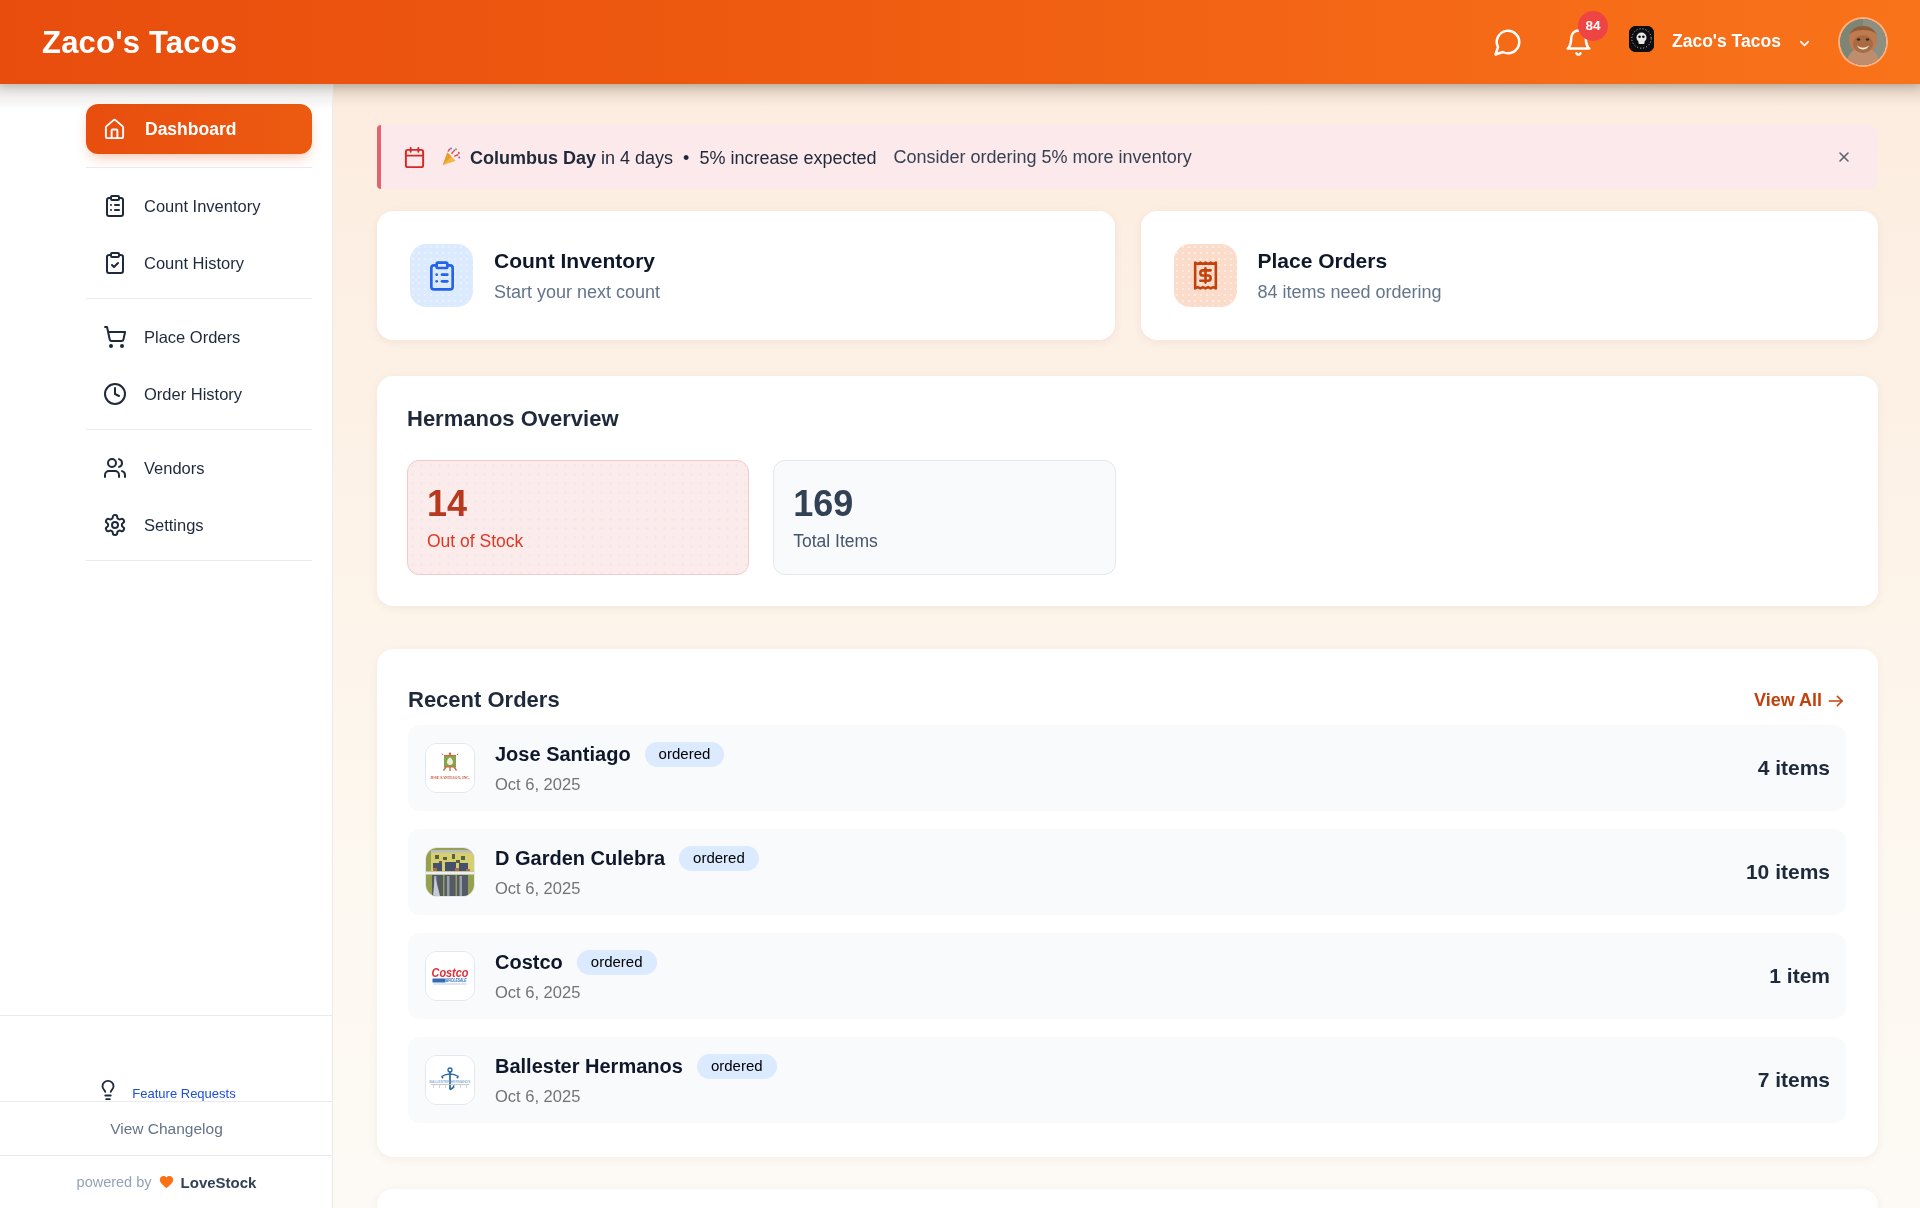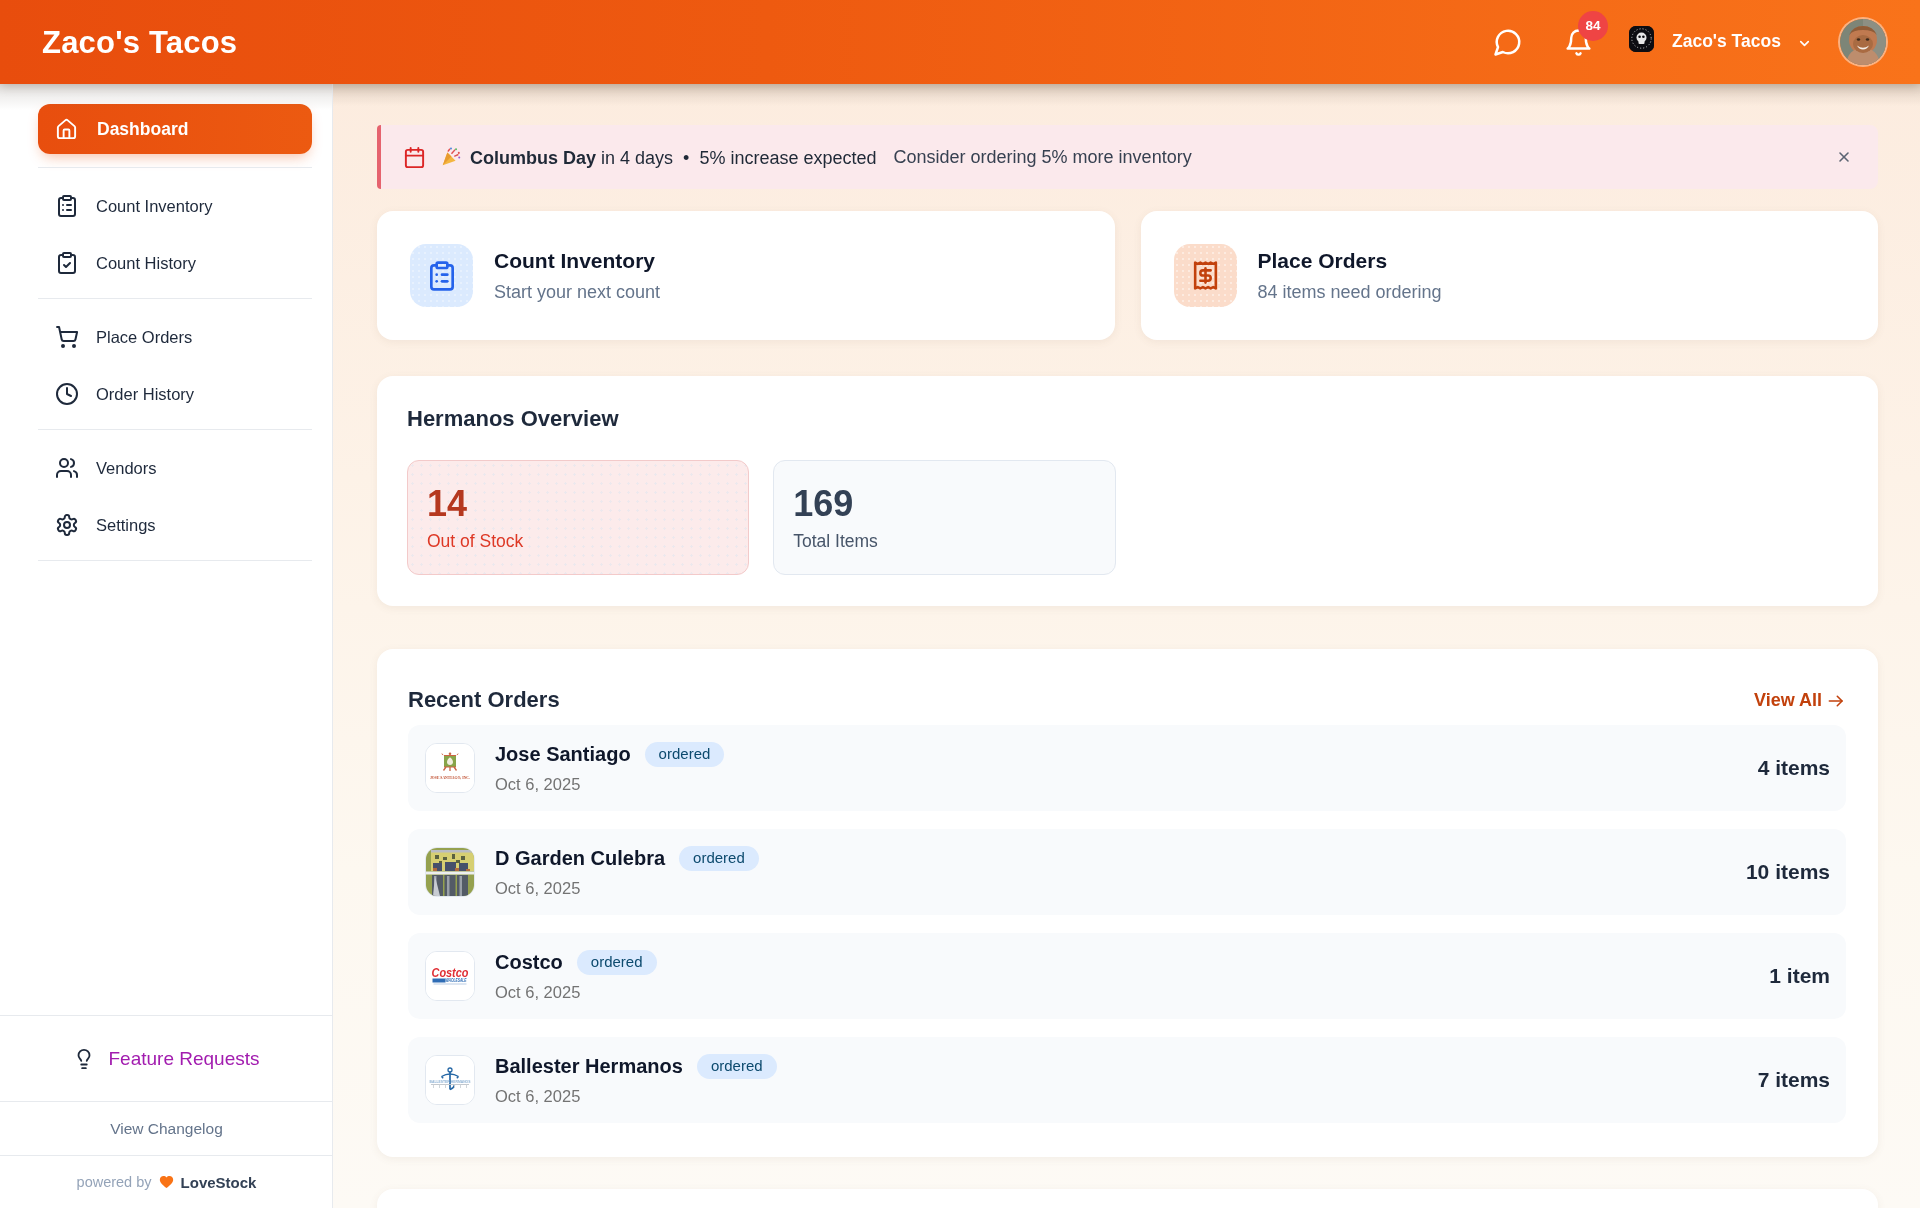--- a/index.html
+++ b/index.html
@@ -6,29 +6,29 @@
 html,body { width:1920px; height:1208px; overflow:hidden; font-family:"Liberation Sans", sans-serif; background:#fff; }
 .header { position:absolute; left:0; top:0; width:1920px; height:84px; background:linear-gradient(90deg,#e84d0d 0%,#ee5a10 40%,#f9731a 100%); box-shadow:0 2px 10px rgba(60,30,0,.25); z-index:30; }
 .htitle { position:absolute; left:42px; top:25px; font-size:31px; font-weight:700; color:#fff; letter-spacing:.2px; }
 .hicon { position:absolute; }
 .badge84 { position:absolute; left:1578px; top:11px; width:30px; height:30px; background:#ef4444; border-radius:50%; color:#fff; font-size:13.5px; font-weight:700; text-align:center; line-height:30px; z-index:2; }
 .hlogo { position:absolute; left:1629px; top:26px; width:25px; height:26px; border-radius:7px; background:#0d0d12; overflow:hidden; }
 .hname { position:absolute; left:1672px; top:31px; font-size:17.5px; font-weight:700; color:#fff; }
 .havatar { position:absolute; left:1840px; top:19px; width:46px; height:46px; border-radius:50%; overflow:hidden; box-shadow:0 0 0 2px rgba(255,255,255,.45); }
 .sidebar { position:absolute; left:0; top:84px; width:333px; height:1124px; background:#fff; border-right:1px solid #e7eaee; z-index:10; }
 .sideshadow { position:absolute; left:0; top:0; width:100%; height:26px; background:linear-gradient(180deg,rgba(100,90,80,.18),rgba(100,90,80,0)); pointer-events:none; }
-.nav { padding:20px 20px 0 38px; }
+.nav { padding:20px 20px 0 38px;margin-left:48px; }
 .navbtn { display:flex; align-items:center; height:50px; border-radius:12px; padding:0 17px; background:linear-gradient(90deg,#e84e0e,#ec5a11); color:#fff; font-size:17.5px; font-weight:700; box-shadow:0 6px 14px -4px rgba(233,80,15,.4); }
 .navbtn svg { margin-right:19px; }
 .navitem { display:flex; align-items:center; height:44px; border-radius:10px; padding:0 17px; color:#1e293b; font-size:16.5px; font-weight:500; margin-bottom:13px; }
 .navitem svg { margin-right:17px; }
 .nav hr { border:none; border-top:1px solid #e7eaee; margin:13px 0 16px 0; }
 .sbottom { position:absolute; left:0; bottom:0; width:333px; }
 .sbottom hr { border:none; border-top:1px solid #e7eaee; margin:0; }
-.fr { height:85px; display:flex; align-items:center; justify-content:center; color:#a21caf; font-size:19px; font-weight:500; }
+.fr { height:85px; display:flex; align-items:flex-end; justify-content:center; color:#1d4ed8; font-size:13px; font-weight:500; }
 .fr svg { margin-right:13px; }
 .vc { height:53px; display:flex; align-items:center; justify-content:center; color:#64748b; font-size:15.5px; }
 .pw { height:52px; display:flex; align-items:center; justify-content:center; color:#94a3b8; font-size:14.5px; }
 .pw b { color:#334155; font-size:15px; font-weight:700; margin-left:4px; }
 .main { position:absolute; left:333px; top:84px; width:1587px; height:1124px; background:linear-gradient(180deg,#fcecdf 0%,#fdf2e7 35%,#fdf8f0 70%,#fdfaf5 100%); overflow:hidden; }
 .mainshadow { position:absolute; left:0; top:0; width:100%; height:22px; background:linear-gradient(180deg,rgba(110,95,75,.20),rgba(110,95,75,0)); pointer-events:none; }
 .content { position:relative; padding:41px 42px 0 44px; }
 .banner { position:relative; height:64px; background:#fbe9ec; border-left:4.5px solid #e5636e; border-radius:4px 8px 8px 4px; display:flex; align-items:center; margin-bottom:22px; }
 .banner .cal { margin-left:22px; }
 .banner .txt { margin-left:13px; font-size:18px; color:#1f2937; }
@@ -58,21 +58,21 @@
 .stat3 .num { color:#334155; } .stat3 .lbl { color:#475569; }
 .rocard { height:508px; padding:36px 32px 0 31px; margin-bottom:32px; }
 .rohead { display:flex; justify-content:space-between; align-items:center; }
 .rotitle { font-size:22px; font-weight:700; color:#1e293b; line-height:30px; }
 .viewall { font-size:18px; font-weight:700; color:#c2410c; }
 .orow { height:86px; background:#f8fafc; border-radius:12px; display:flex; align-items:center; padding:0 16px 0 17px; margin-bottom:18px; }
 .ologo { width:50px; height:50px; background:#fff; border:1px solid #e2e8f0; border-radius:12px; flex:none; overflow:hidden; }
 .oinfo { margin-left:20px; }
 .oname-line { display:flex; align-items:center; }
 .oname { font-size:20px; font-weight:700; color:#0f172a; }
-.obadge { margin-left:14px; background:#dbeafe; color:#0c4a6e; font-size:15px; font-weight:500; border-radius:999px; padding:3px 14px 5px 14px; }
+.obadge { margin-left:14px; background:#dbeafe; color:#000000; font-size:15px; font-weight:500; border-radius:999px; padding:3px 14px 5px 14px; }
 .odate { font-size:16.5px; color:#737373; margin-top:8px; }
 .oitems { margin-left:auto; font-size:21px; font-weight:700; color:#1e293b; }
 .stub { height:60px; border-radius:16px 16px 0 0; box-shadow:0 2px 8px rgba(120,90,60,.08); background:#fff; }
 </style>
 </head>
 <body>
 <div class="main">
   <div class="content">
     <div class="banner">
       <svg class="cal" width="23" height="23" viewBox="0 0 24 24" fill="none" stroke="#dc2626" stroke-width="2" stroke-linecap="round" stroke-linejoin="round">

